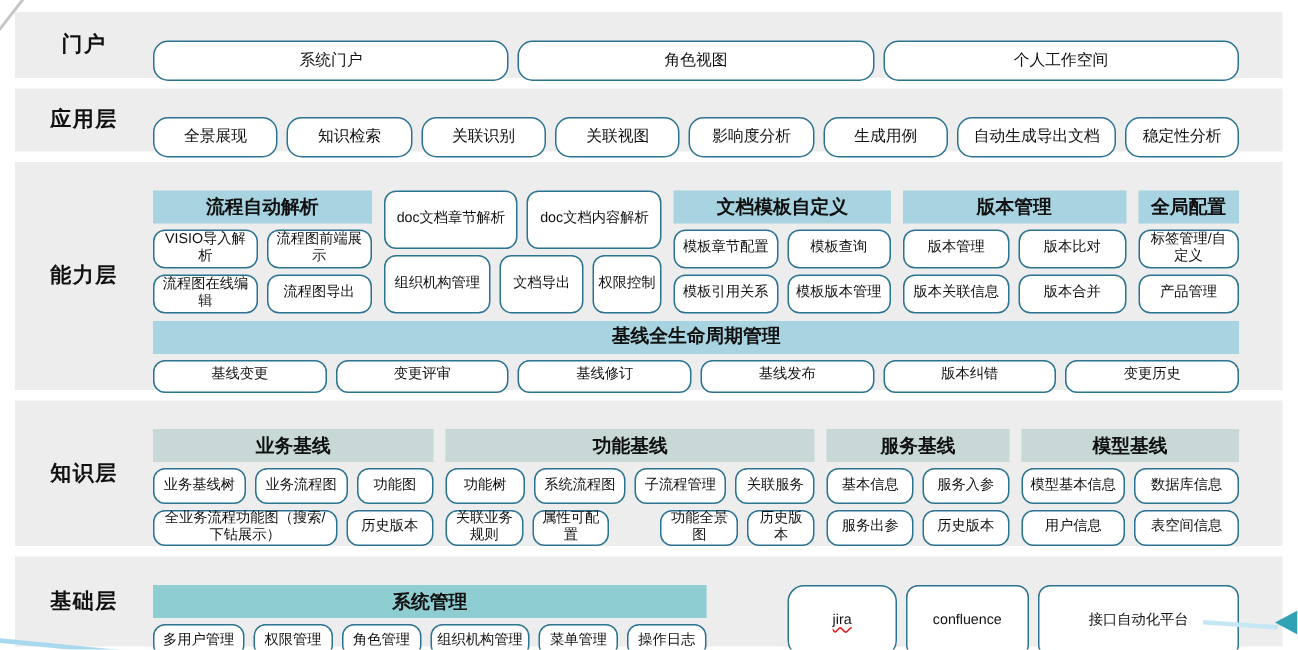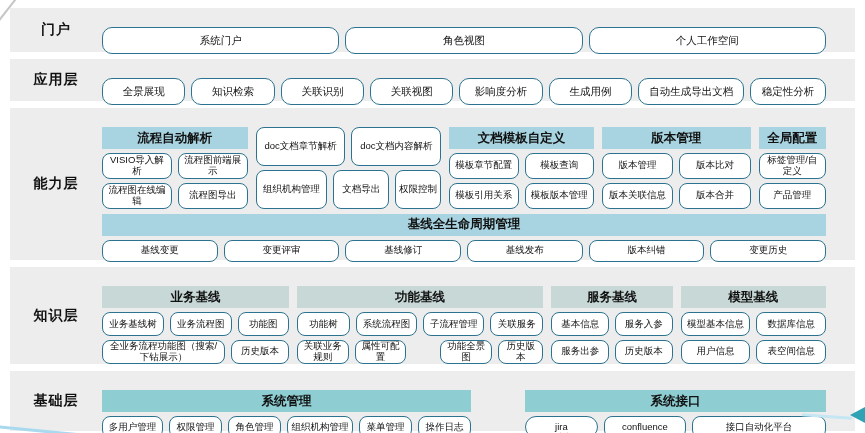--- a/index.html
+++ b/index.html
@@ -238,21 +238,20 @@
             <div class="btn-row">
               <div class="box" style="flex: 1 1 0px;">多用户管理</div>
               <div class="box" style="flex: 0.85 1 0px;">权限管理</div>
               <div class="box" style="flex: 0.85 1 0px;">角色管理</div>
               <div class="box" style="flex: 1.1 1 0px;">组织机构管理</div>
               <div class="box" style="flex: 0.85 1 0px;">菜单管理</div>
               <div class="box" style="flex: 0.85 1 0px;">操作日志</div>
             </div>
           </div>
           <div class="section" style="flex: 3 1 0px; margin-left: 46px;">
-            <div class="sec-header h-teal">系统接口</div>
             <div class="btn-row">
               <div class="box spell" style="flex: 1 1 0px;">jira</div>
               <div class="box" style="flex: 1.15 1 0px;">confluence</div>
               <div class="box" style="flex: 1.95 1 0px;">接口自动化平台</div>
             </div>
           </div>
         </div>
       </div>
     </div>
   </div>

